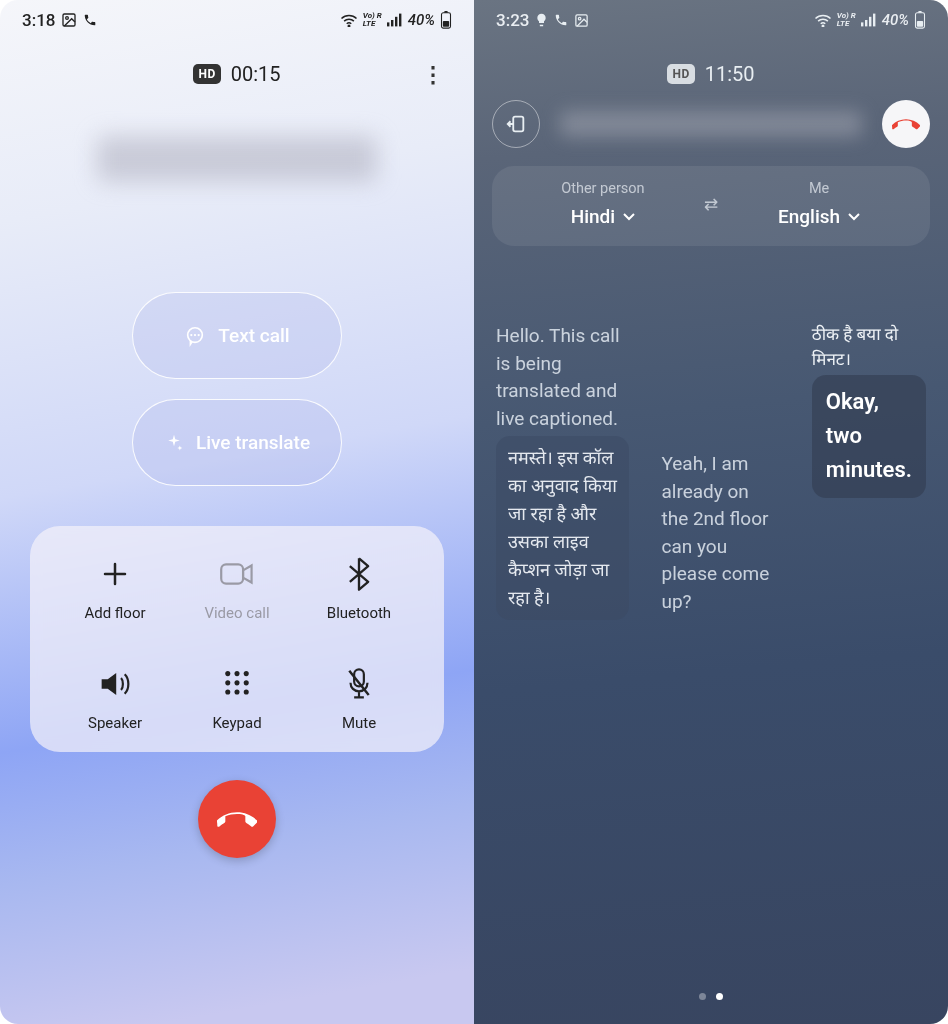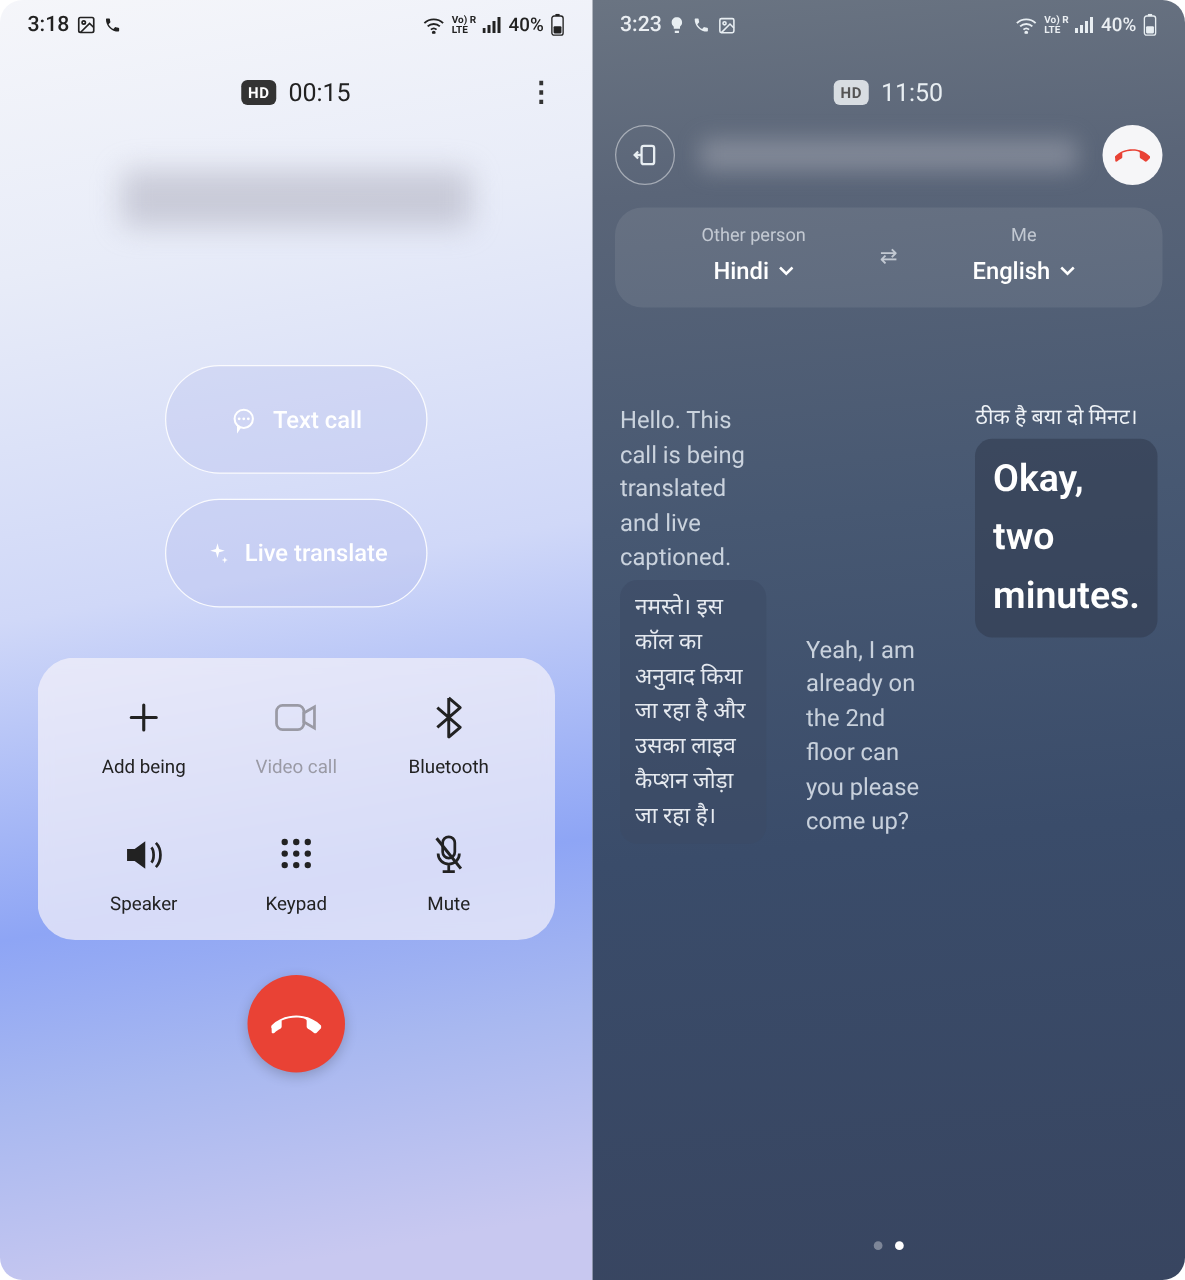--- a/index.html
+++ b/index.html
@@ -23,21 +23,21 @@
   }
   .status-bar {
     display: flex;
     justify-content: space-between;
     align-items: center;
     padding: 10px 22px 4px;
     font-size: 17px;
     font-weight: 500;
   }
   .status-left { display: flex; align-items: center; gap: 6px; }
-  .status-right { display: flex; align-items: center; gap: 5px; font-size: 13px; }
+  .status-right { display: flex; align-items: center; gap: 5px; font-size: 13px; font-style: italic; }
   .phone-left .status-bar { color: #222; justify-content: space-between; }
   .phone-right .status-bar { color: #eaeef2; }
   .lte { font-size: 8px; line-height: 8px; font-weight: 700; text-align: left; }
 
   .call-header {
     display: flex;
     align-items: center;
     justify-content: center;
     gap: 10px;
     margin-top: 28px;
@@ -185,21 +185,21 @@
     background: rgba(60,75,100,0.55);
     color: #e5e9ef;
     font-size: 18px;
     line-height: 1.55;
     padding: 8px 12px;
     border-radius: 14px;
   }
   .bubble-left .line-orig { font-size: 17px; color: #eef2f6; font-weight: 400; }
   .bubble-left .line-trans {
     background: rgba(50,60,80,0.6);
-    font-size: 30px;
+    font-size: 22px;
     font-weight: 600;
     color: #fff;
     padding: 10px 14px;
   }
 
   .dots {
     position: absolute;
     bottom: 24px;
     left: 0; right: 0;
     display: flex;
@@ -291,21 +291,21 @@
     </div>
   </div>
 
   <div class="controls-card">
     <div class="ctrl">
       <div class="ctrl-icon">
         <svg width="30" height="30" viewBox="0 0 24 24" stroke="#222" stroke-width="2" stroke-linecap="round">
             <path d="M12 4v16M4 12h16"></path>
           </svg>
       </div>
-      <span>Add being</span>
+      <span>Add floor</span>
     </div>
     <div class="ctrl disabled">
       <div class="ctrl-icon">
         <svg width="34" height="26" viewBox="0 0 28 20" fill="none" stroke="#9a9aa5" stroke-width="1.8">
             <rect x="1" y="2" width="18" height="16" rx="4"></rect>
             <path d="M19 7l7-4v14l-7-4z"></path>
           </svg>
       </div>
       <span>Video call</span>
     </div>

